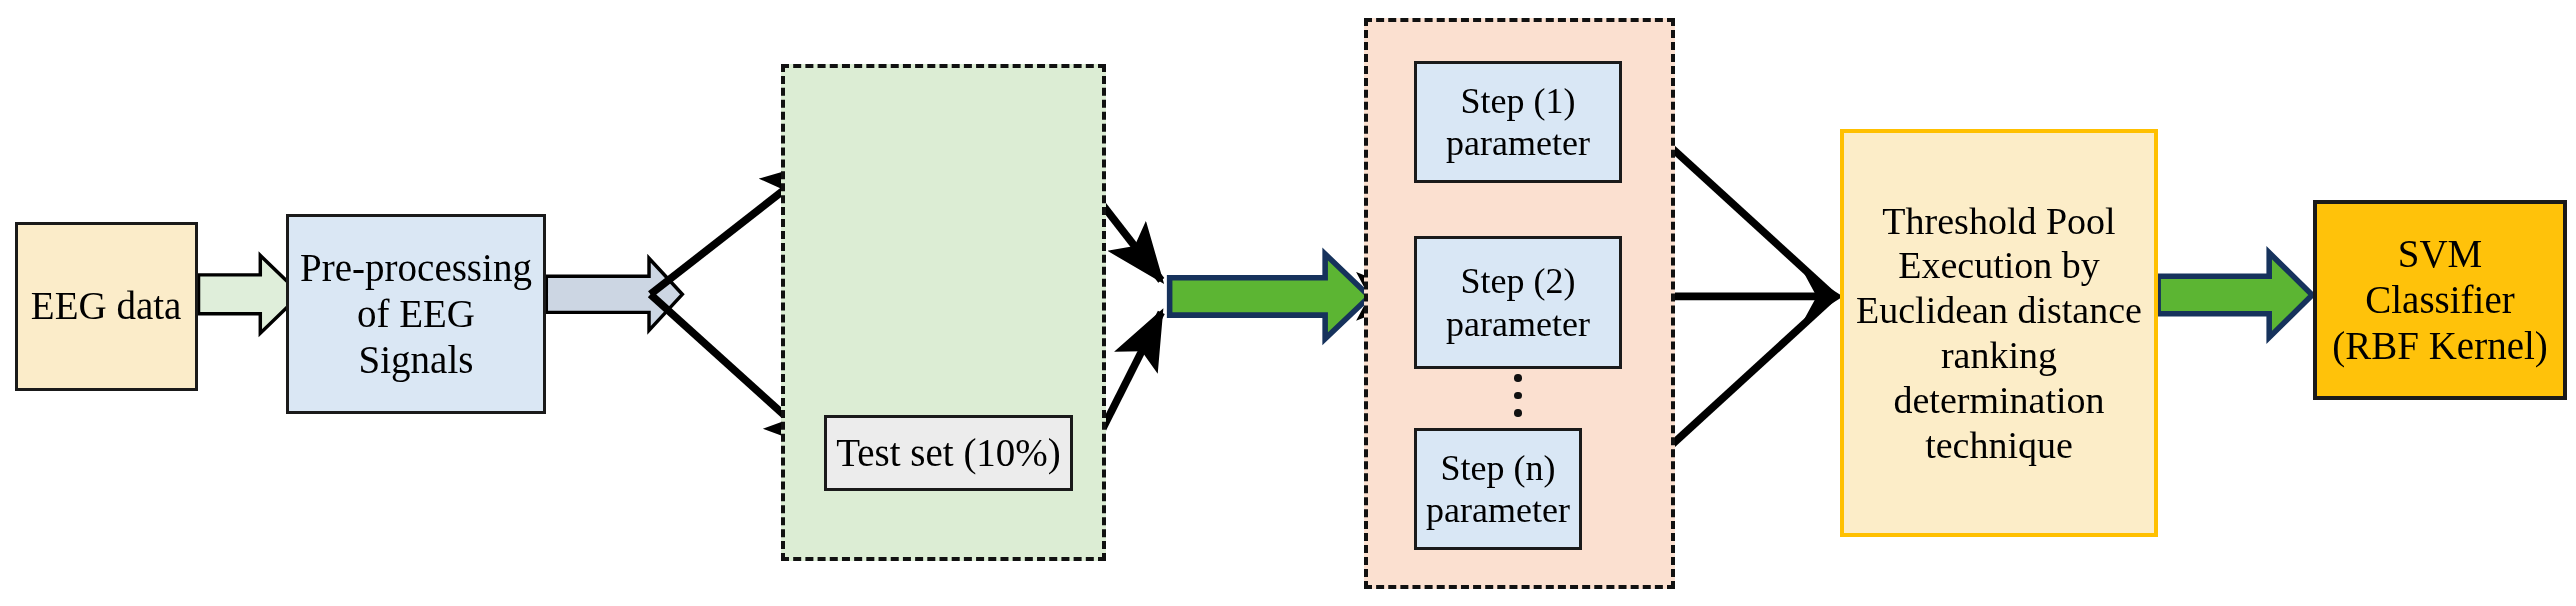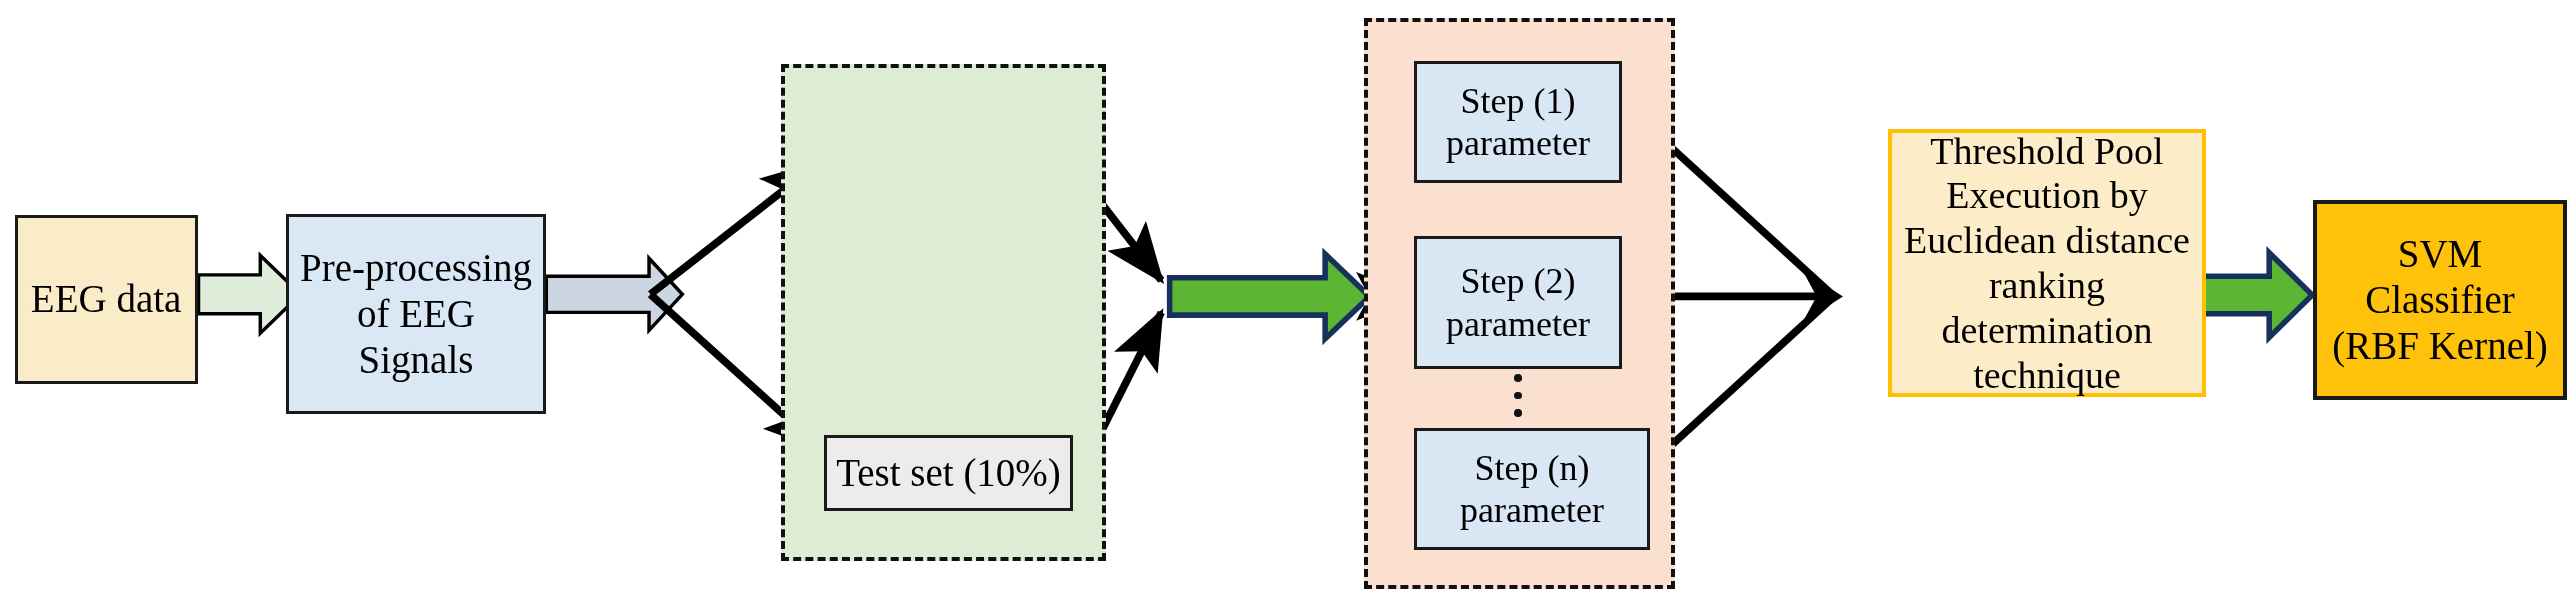--- a/index.html
+++ b/index.html
@@ -146,45 +146,45 @@
       <line x1="2336" y1="706" x2="2638" y2="430"></line>
     </g>
 
     <path d="M2596,390 L2654,427 L2596,464 L2616,427 Z" fill="#000000"></path>
 
     <g>
       <path d="M3108,398 L3268,398 L3268,364 L3330,425 L3268,486 L3268,452 L3108,452 Z" fill="#5cb533" stroke="#16325c" stroke-width="8" stroke-linejoin="miter"></path>
     </g>
   </svg>
 
-  <div class="node box-eeg" style="left:14.6px; top:215px; width:183px; height:169px;">EEG data</div>
+  <div class="node box-eeg" style="left:14.6px; top:222px; width:183px; height:169px;">EEG data</div>
 
   <div class="node box-prep" style="left:286px; top:214px; width:260px; height:200px;">Pre-processing
 of EEG
 Signals</div>
 
 
-  <div class="node box-set" style="left:824px; top:415px; width:249px; height:76px;margin-top:20px;">Test set (10%)</div>
+  <div class="node box-set" style="left:824px; top:415px; width:249px; height:76px;">Test set (10%)</div>
 
   <div class="node box-step" style="left:1414px; top:61px; width:208px; height:122px;">Step (1)
 parameter</div>
 
   <div class="node box-step" style="left:1414px; top:236px; width:208px; height:133px;">Step (2)
 parameter</div>
 
   <div class="ellipsis-dots" style="left:1514px; top:374px; width:8.3px; height:43px;">
     <i></i>
       <i></i>
       <i></i>
   </div>
 
-  <div class="node box-step" style="left:1414px; top:428px; width:236px; height:122px;">Step (n)
+  <div class="node box-step" style="left:1414px; top:428px; width:168px; height:122px;">Step (n)
 parameter</div>
 
-  <div class="node box-threshold" style="left:1840px; top:129px; width:318px; height:268px;margin-left:48px;">Threshold Pool
+  <div class="node box-threshold" style="left:1840px; top:129px; width:318px; height:408px;">Threshold Pool
 Execution by
 Euclidean distance
 ranking
 determination
 technique</div>
 
   <div class="node box-svm" style="left:2313px; top:200px; width:254px; height:200px;">SVM
 Classifier
 (RBF Kernel)</div>
 

